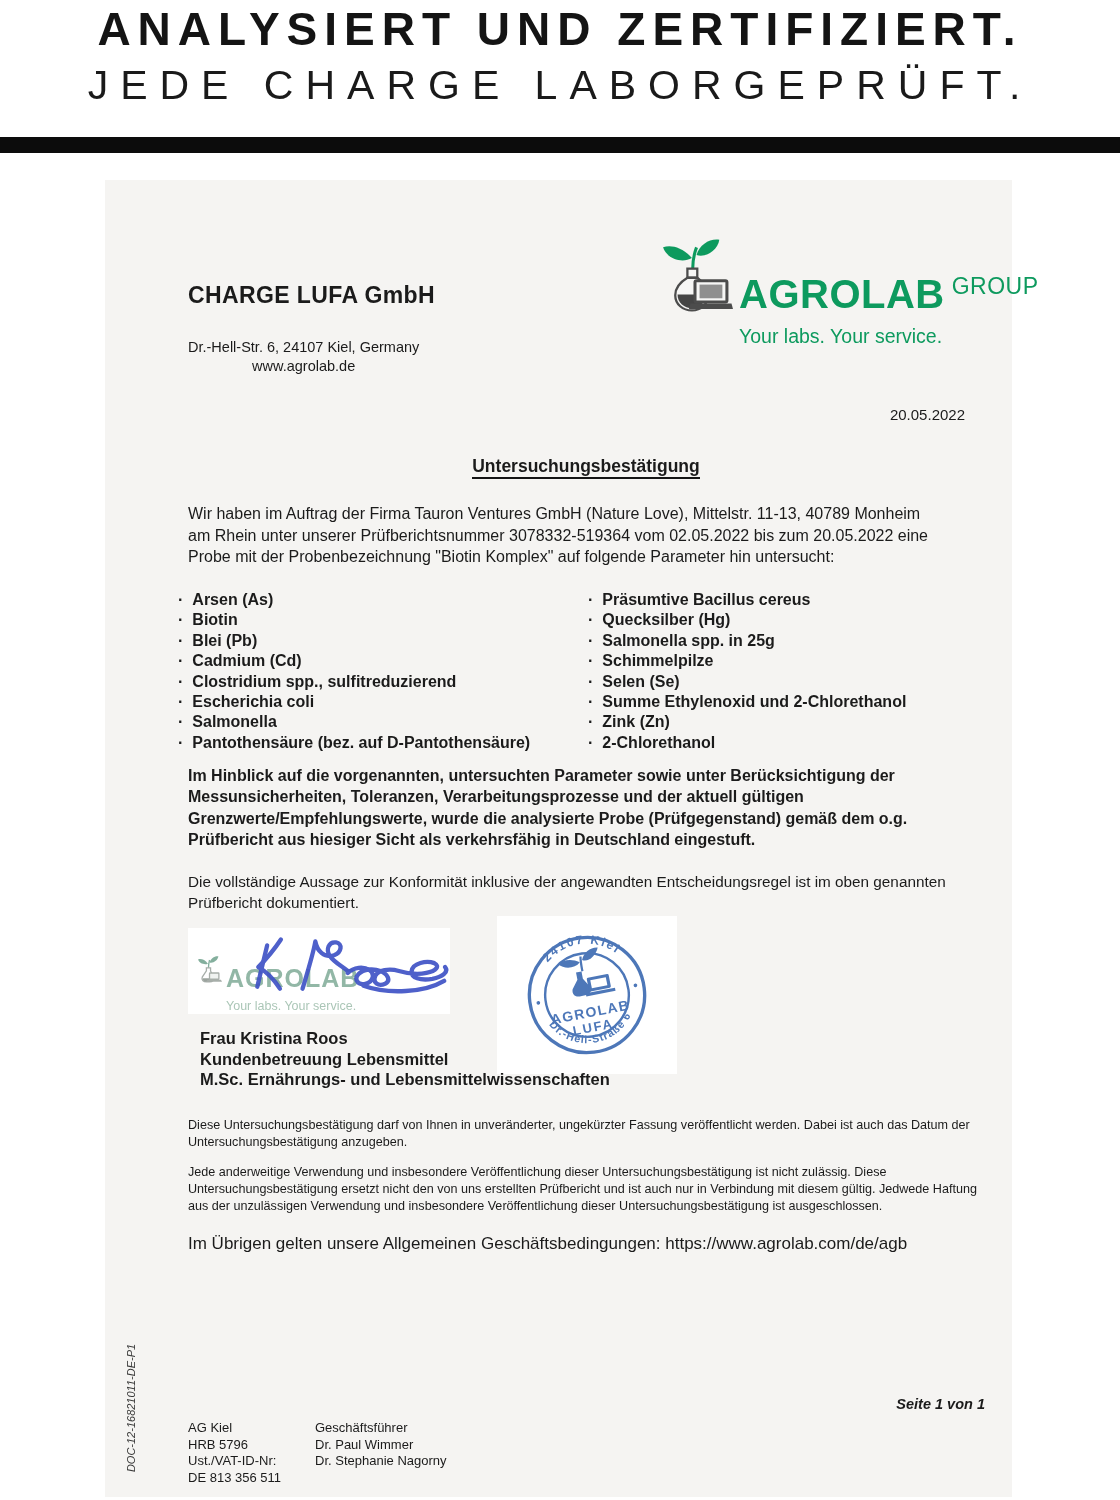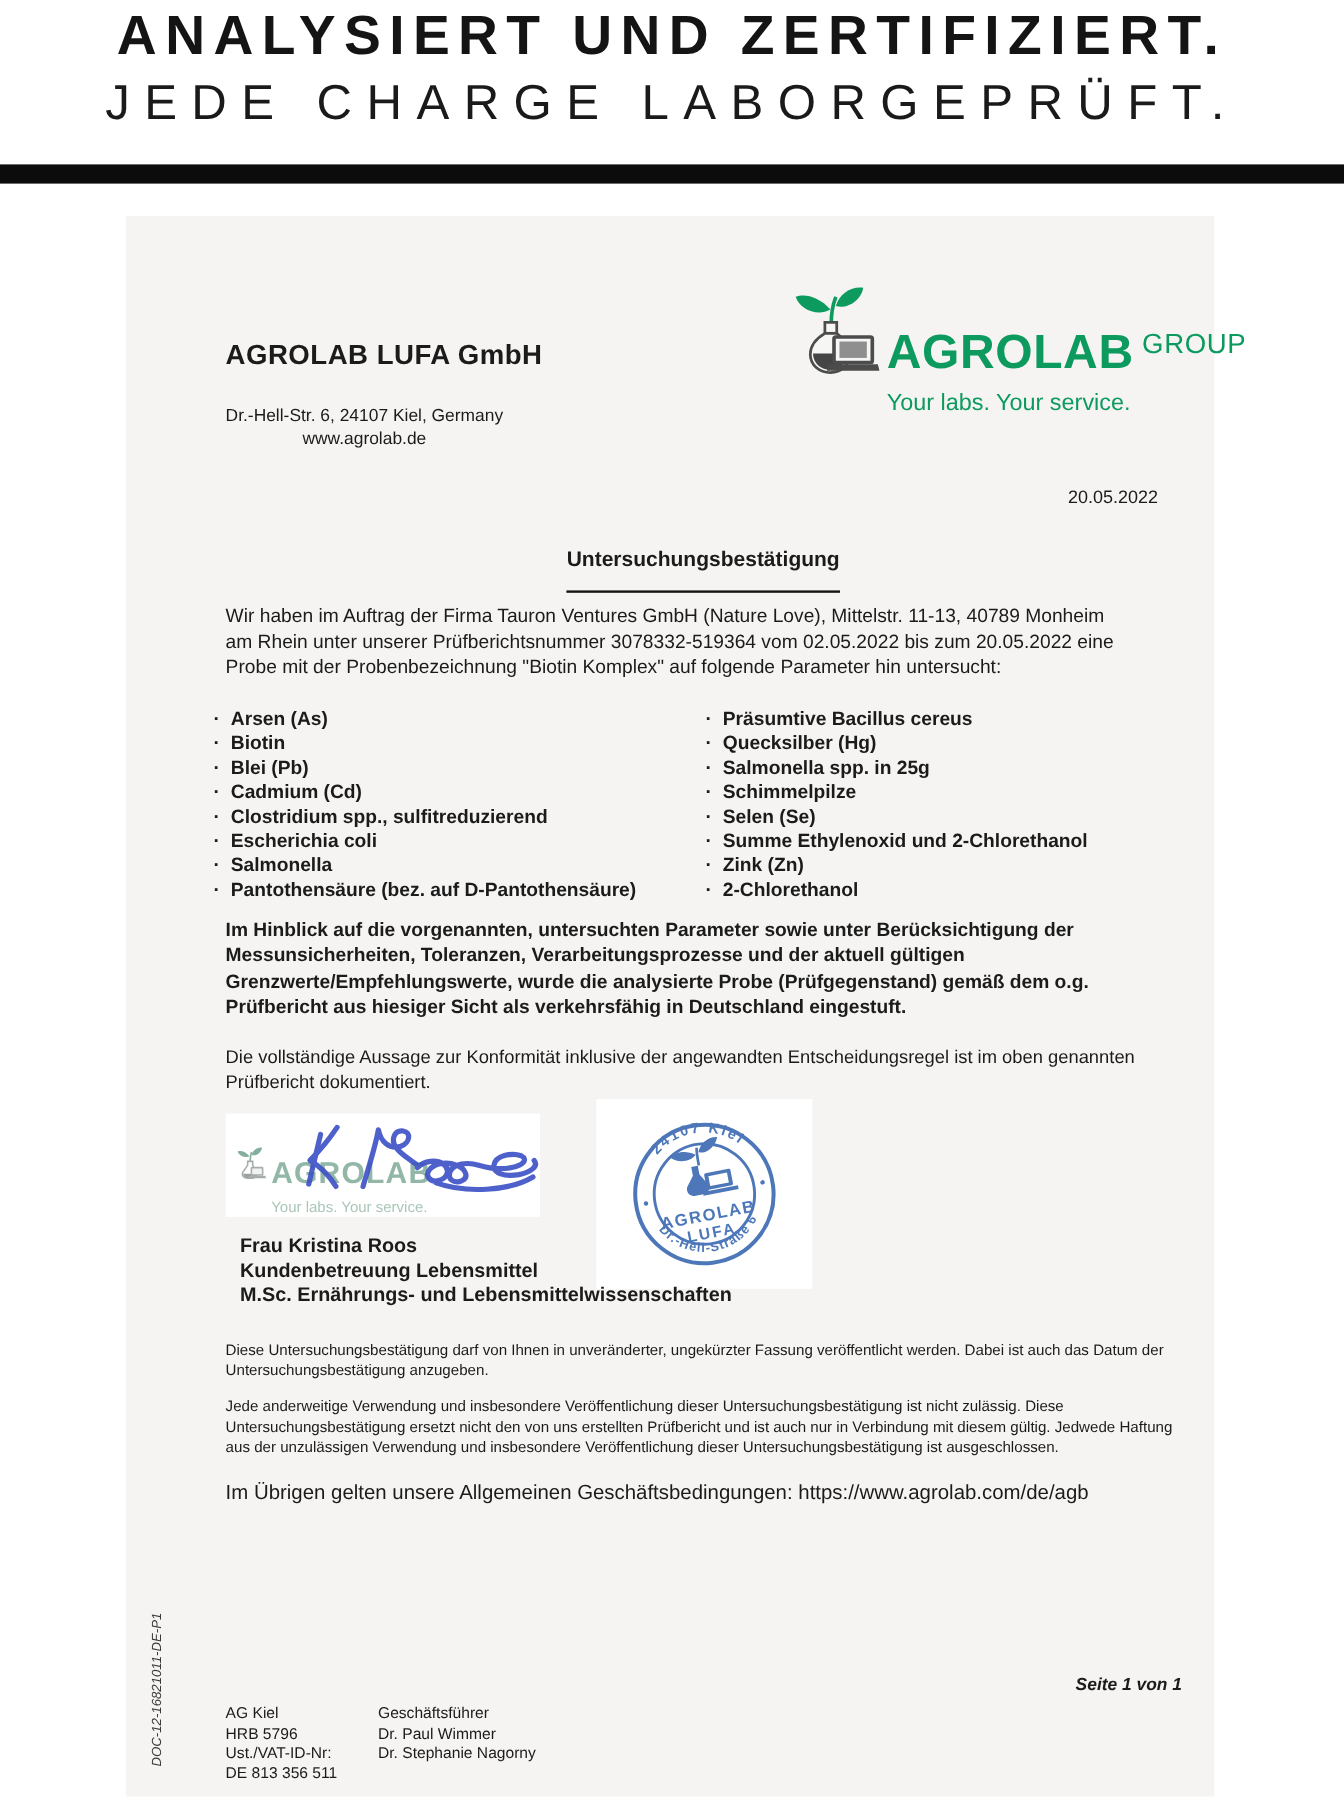--- a/index.html
+++ b/index.html
@@ -38,21 +38,21 @@
   .logo *{position:static;}
   .logo-icon{width:76px;height:102px;flex:0 0 auto;}
   .logo-textcol{margin-left:6px;margin-top:48px;}
   .logo-row{display:flex;align-items:flex-start;line-height:1;}
   .logo-brand{font-size:40px;font-weight:800;color:#0d9a5e;letter-spacing:.5px;}
   .logo-group{font-size:23px;font-weight:400;color:#0d9a5e;margin-left:7px;margin-top:1px;letter-spacing:.5px;}
   .logo-tagline{font-size:19.5px;color:#0d9a5e;margin-top:11px;}
 
   .date{left:83px;right:47px;top:226px;text-align:right;font-size:15px;}
   .title-wrap{left:83px;right:28px;top:276px;text-align:center;}
-  .title-wrap span{position:static;font-size:17.5px;font-weight:700;border-bottom:2px solid #141414;padding-bottom:16px;}
+  .title-wrap span{position:static;font-size:17.5px;font-weight:700;border-bottom:2px solid #141414;padding-bottom:1px;}
 
   .intro{left:83px;top:323px;width:824px;font-size:16px;line-height:21.5px;}
 
   .params-left{left:73px;top:410px;}
   .params-right{left:483px;top:410px;}
   ul.plist{position:absolute;margin:0;padding:0;list-style:none;}
   ul.plist li{position:static;font-size:16px;font-weight:700;line-height:20.4px;}
   ul.plist li::before{content:"·";font-weight:900;margin-right:9px;}
 
   .assessment{left:83px;top:585px;width:824px;font-size:16px;font-weight:700;line-height:21.4px;}
@@ -90,21 +90,21 @@
 </style>
 </head>
 <body>
 
 <div class="banner-line1">ANALYSIERT UND ZERTIFIZIERT.</div>
 <div class="banner-line2">JEDE CHARGE LABORGEPRÜFT.</div>
 <div class="black-bar"></div>
 
 <div class="page">
 
-  <div class="company">AGROLAB LUFA GmbH</div>
+  <div class="company">CHARGE LUFA GmbH</div>
   <div class="address pre">Dr.-Hell-Str. 6, 24107 Kiel, Germany
 www.agrolab.de</div>
 
   <div class="logo">
     <svg class="logo-icon" viewBox="0 0 100 110">
       <path d="M46,30 C34,16 18,12 8,16 C12,30 32,38 46,30 Z" fill="#0d9a5e"></path>
       <path d="M52,26 C56,12 70,4 82,6 C80,20 64,30 52,26 Z" fill="#0d9a5e"></path>
       <path d="M47,44 C47,34 49,24 52,16" stroke="#0d9a5e" stroke-width="4" fill="none"></path>
       <rect x="40" y="44" width="13" height="12" fill="#f6f6f5" stroke="#4c4c4c" stroke-width="3"></rect>
       <path d="M40,56 C30,62 24,70 24,79 C24,91 34,99 46,99 C58,99 67,91 67,79 C67,70 61,62 53,56 Z" fill="#f6f6f5" stroke="#4c4c4c" stroke-width="3"></path>

